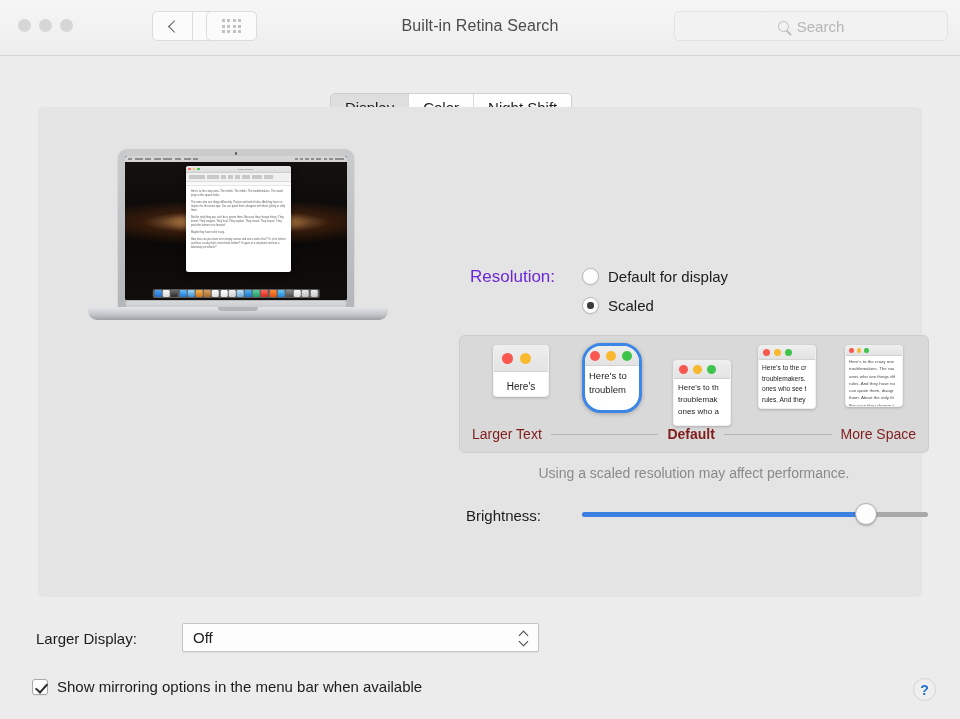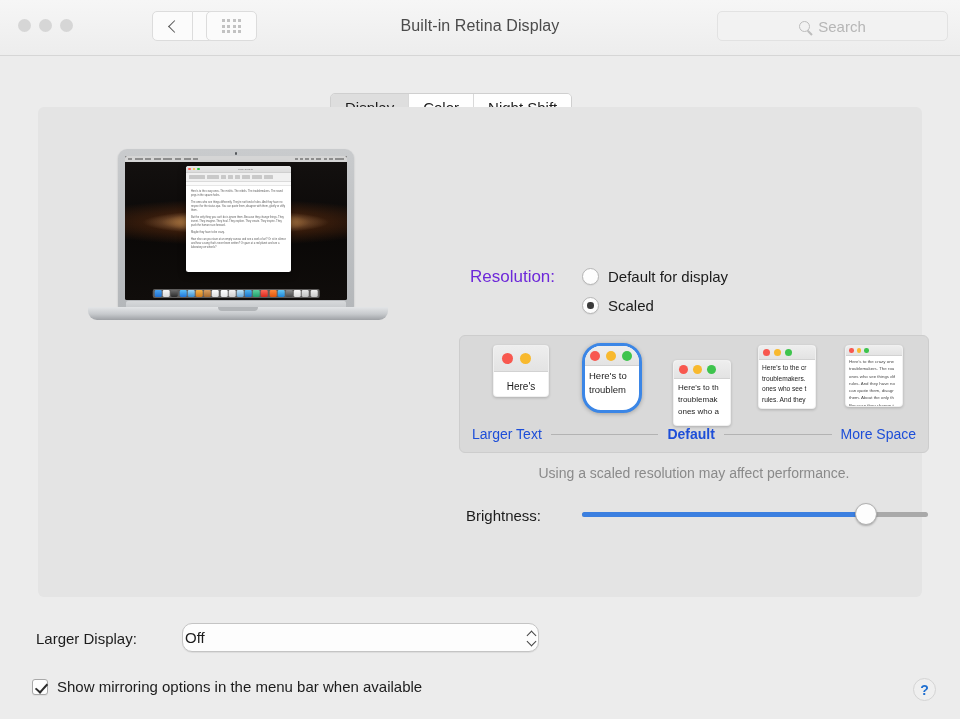--- a/index.html
+++ b/index.html
@@ -35,21 +35,21 @@
     background: #fbfbfb; border: 1px solid #dcdcdc; border-radius: 5px;
     display: flex; align-items: center; justify-content: center;
   }
   .dots { display: grid; grid-template-columns: repeat(4, 3px); grid-template-rows: repeat(3, 3px); gap: 2.4px; }
   .dots i { display: block; width: 3px; height: 3px; background: #c2c2c2; }
   .wintitle {
     position: absolute; left: 0; top: 17px; width: 960px; text-align: center;
     font-size: 16px; color: #4b4b4b; letter-spacing: 0.1px;
   }
   .searchbox {
-    position: absolute; right: 12px; top: 11px; width: 231px; height: 30px;
+    position: absolute; right: 12px; top: 11px; width: 274px; height: 30px;
     background: #f2f2f2; border: 1px solid #e2e2e2; border-radius: 5px;
     display: flex; align-items: center; justify-content: center; gap: 8px;
   }
   .mag { width: 11px; height: 11px; border: 1.6px solid #bdbdbd; border-radius: 50%; position: relative; }
   .mag::after { content: ""; position: absolute; right: -4px; bottom: -3px; width: 6px; height: 1.6px;
     background: #bdbdbd; transform: rotate(45deg); }
   .searchph { font-size: 15px; color: #b6b6b6; }
 
   
   .tabs {
@@ -146,21 +146,21 @@
     border: 1px solid rgba(0,0,0,0.06);
   }
   .thumb.sel { border: 3px solid #3b86e6; border-radius: 6px; box-shadow: 0 1px 4px rgba(0,0,0,0.26); }
   .t-bar { background: linear-gradient(#eeeeee, #e3e3e3); display: flex; align-items: center;
            border-bottom: 1px solid #d2d2d2; }
   .t-bar i { border-radius: 50%; display: block; }
   .t-body { padding: 3px 4px 0 4px; }
   .t-body p { color: #1d1d1d; white-space: nowrap; overflow: hidden; }
   .labels { position: absolute; left: 0; bottom: 9px; width: 100%; height: 18px;
             display: flex; align-items: center; padding: 0 12px; }
-  .lab { font-size: 14px; color: #1d4ed8; white-space: nowrap; }
+  .lab { font-size: 14px; color: #7f1d1d; white-space: nowrap; }
   .lab.bold { font-weight: bold; }
   .line { flex: 1; height: 1px; background: #b3b3b3; margin: 0 9px; }
   .note { position: absolute; left: 421px; top: 358px; width: 470px; text-align: center;
           font-size: 14px; color: #8a8a8a; }
 
   
   .lbl-bright { position: absolute; left: 428px; top: 400px; font-size: 15px; color: #1c1c1c; }
   .slider { position: absolute; left: 544px; top: 405px; width: 346px; height: 5px; }
   .track-off { position: absolute; inset: 0; background: #a9a9a9; border-radius: 3px; }
   .track-on { position: absolute; left: 0; top: 0; height: 100%; background: #3b7fe0; border-radius: 3px; }
@@ -172,22 +172,22 @@
   .chkbox.on::after {
     content: ""; position: absolute; left: 4.6px; top: 1.4px; width: 5px; height: 10px;
     border: solid #2b2b2b; border-width: 0 2px 2px 0; transform: rotate(42deg);
   }
   .chk-lbl { font-size: 15px; color: #1c1c1c; }
 
   
   .lbl-airplay { position: absolute; left: 36px; top: 630px; font-size: 15px; color: #1c1c1c; }
   .popup {
     position: absolute; left: 182px; top: 623px; width: 357px; height: 29px;
-    background: #fdfdfd; border: 1px solid #c4c4c4; border-radius: 10px;
-    display: flex; align-items: center; padding: 0 2px;
+    background: #fdfdfd; border: 1px solid #c4c4c4; border-radius: 2px;
+    display: flex; align-items: center; padding: 0 10px;
     box-shadow: 0 1px 1px rgba(0,0,0,0.07);
   }
   .popup .val { font-size: 15px; color: #1c1c1c; }
   .stepper { margin-left: auto; display: flex; flex-direction: column; gap: 3px; }
   .st { width: 9px; height: 5px; position: relative; }
   .st::after { content: ""; position: absolute; left: 1px; top: 1px; width: 6px; height: 6px;
                border-left: 1.6px solid #444; border-top: 1.6px solid #444; }
   .st.up::after { transform: rotate(45deg); }
   .st.down::after { transform: rotate(225deg); top: -1px; }
   .helpbtn {
@@ -225,21 +225,21 @@
           <i></i>
           <i></i>
           <i></i>
           <i></i>
           <i></i>
           <i></i>
           <i></i>
           <i></i>
       </span>
     </div>
-    <div class="wintitle">Built-in Retina Display</div>
+    <div class="wintitle">Built-in Retina Search</div>
     <div class="searchbox">
       <span class="mag"></span>
       <span class="searchph">Search</span>
     </div>
   </div>
 
   <div class="tabs">
     <div class="tab active">Display</div>
     <div class="tab">Color</div>
     <div class="tab">Night Shift</div>

